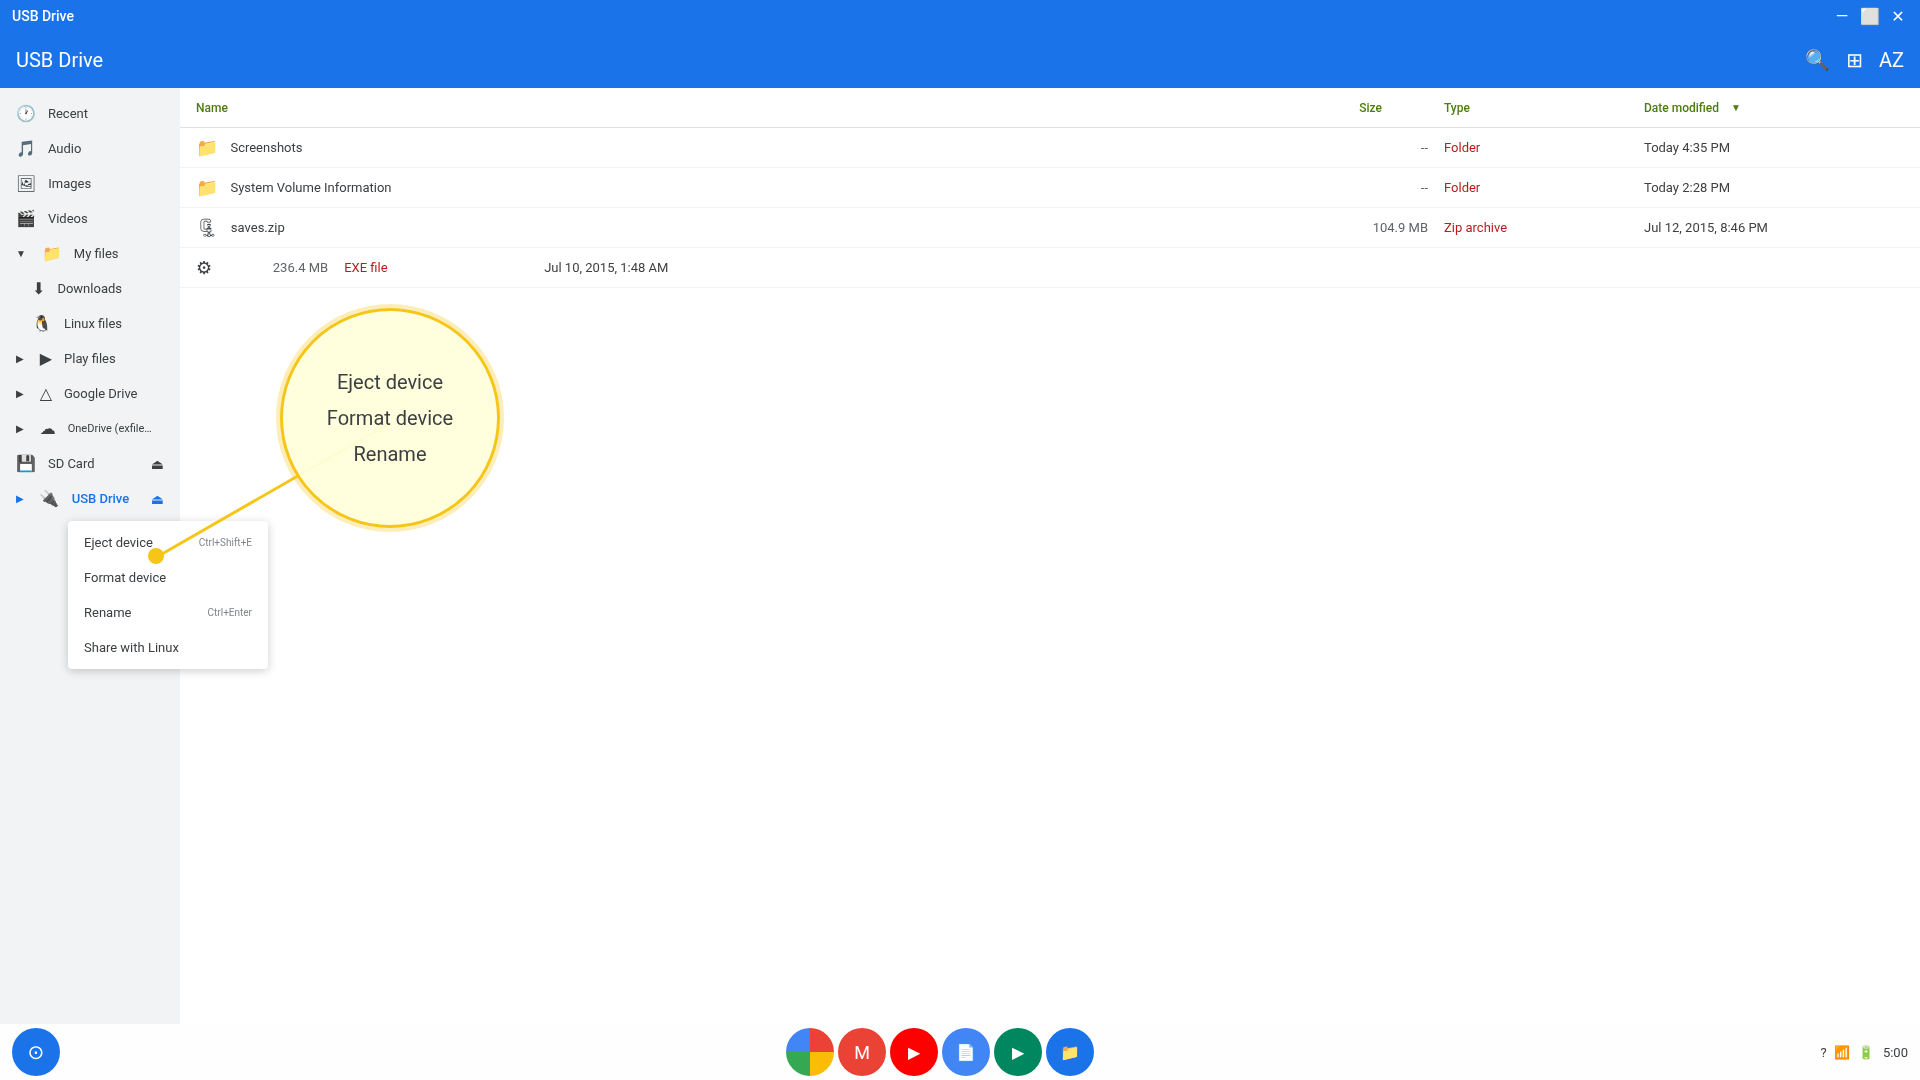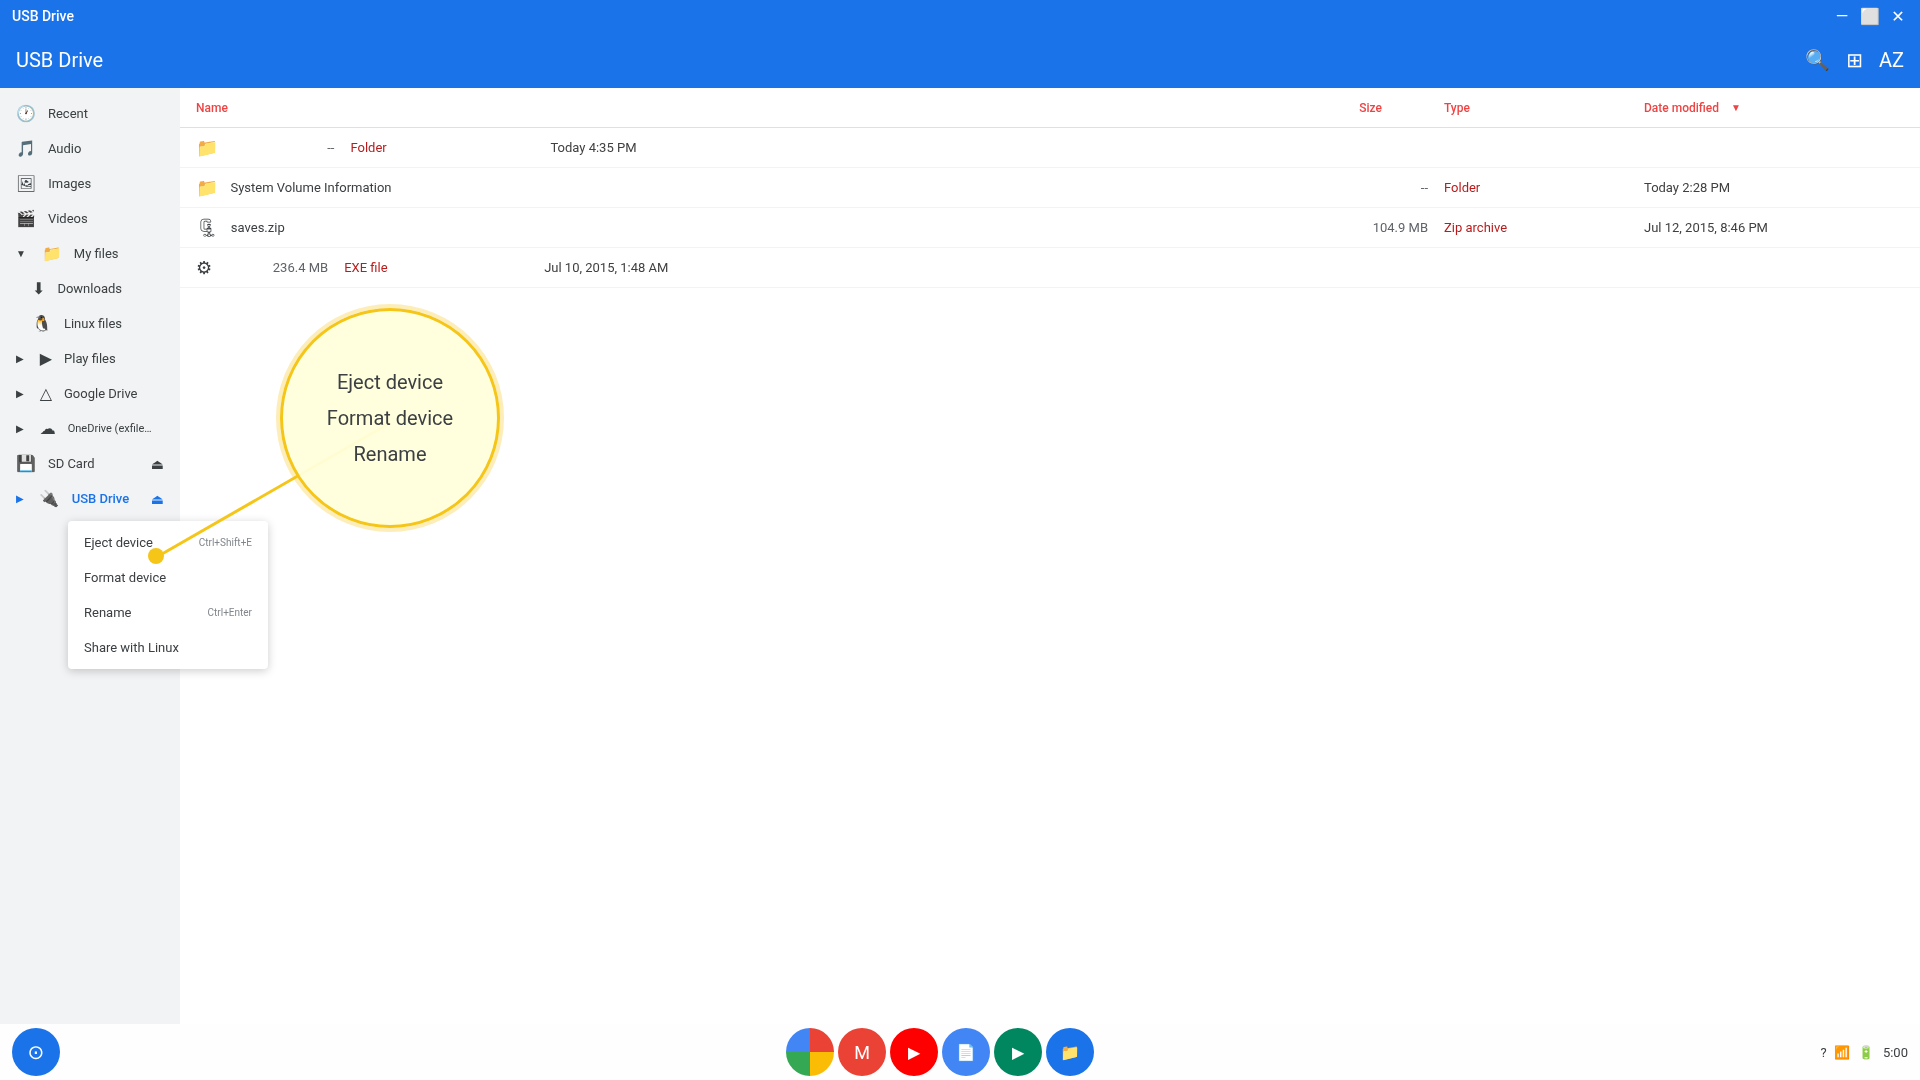--- a/index.html
+++ b/index.html
@@ -61,21 +61,21 @@
     
     #content { flex: 1; background: white; overflow: auto; }
 
     
     #table-header {
       display: flex;
       align-items: center;
       padding: 0 16px;
       height: 40px;
       border-bottom: 1px solid #e0e0e0;
-      color: #ef4444;
+      color: #4d7c0f;
       font-size: 12px;
       font-weight: 500;
       background: white;
     }
     .col-name { flex: 1; }
     .col-size { width: 120px; text-align: right; padding-right: 16px; }
     .col-type { width: 200px; margin-left: 46px; }
     .col-date { width: 260px; display: flex; align-items: center; gap: 12px; }
 
     
@@ -313,20 +313,21 @@
       <div class="col-size">Size</div>
       <div class="col-type">Type</div>
       <div class="col-date">
         <span>Date modified</span>
         <span class="sort-arrow">▼</span>
       </div>
     </div>
 
     <div class="table-row">
       <span class="file-icon">📁</span>
+      <span class="file-name">Screenshots</span>
       <span class="file-size">--</span>
       <span class="file-type">Folder</span>
       <span class="file-date">Today 4:35 PM</span>
     </div>
 
     <div class="table-row">
       <span class="file-icon">📁</span>
       <span class="file-name">System Volume Information</span>
       <span class="file-size">--</span>
       <span class="file-type">Folder</span>

